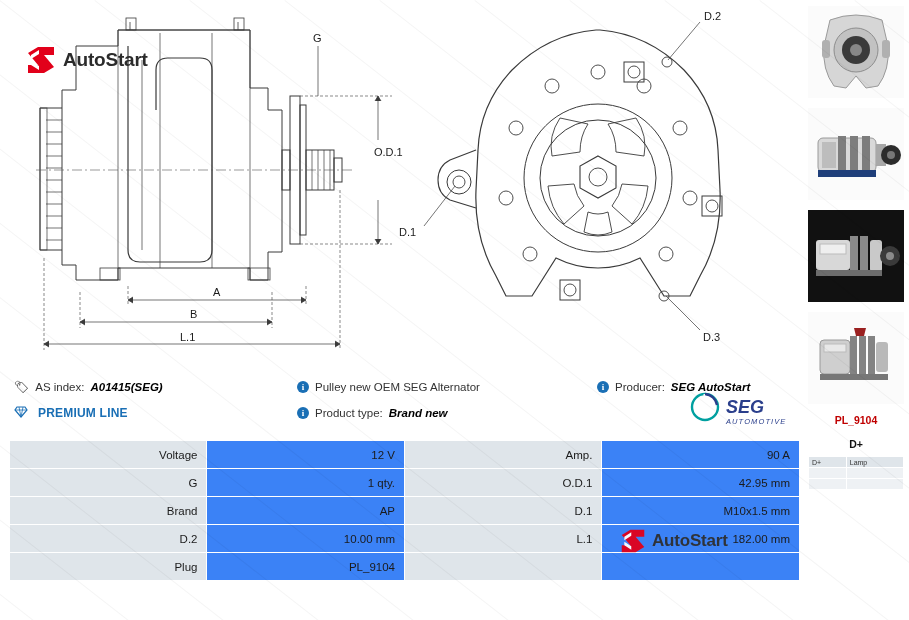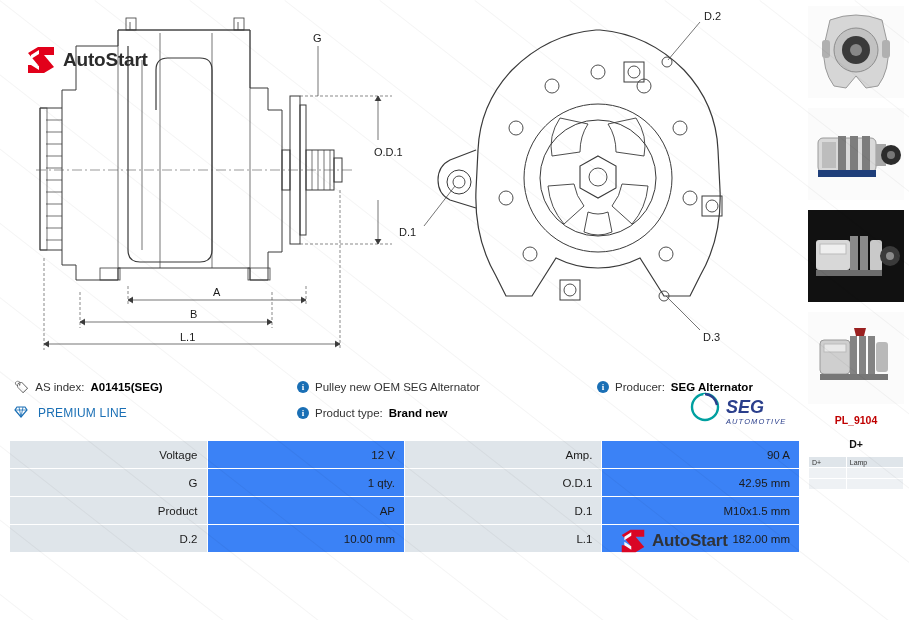--- a/index.html
+++ b/index.html
@@ -72,37 +72,37 @@
   .info-cell {
     display: flex;
     align-items: center;
     gap: 6px;
     white-space: nowrap;
   }
   .c1 { width: 283px; }
   .c2 { width: 300px; }
   .c3 { width: 203px; }
   .lbl { color: #333; }
-  .val { font-weight: bold; color: #000; }
+  .val { font-weight: bold; color: #000; font-style: italic; }
   .tag-icon { color: #111; font-size: 12px; }
   .i-icon {
     display: inline-block;
     width: 12px; height: 12px;
     border-radius: 50%;
     background: #1a6fb5;
     color: #fff;
     font-size: 9px;
     font-weight: bold;
     line-height: 12px;
     text-align: center;
     font-family: "Liberation Serif", serif;
   }
   .premium {
     color: #1a6fb5;
-    font-weight: normal;
+    font-weight: bold;
     font-size: 12px;
     letter-spacing: 0.2px;
   }
   .premium-ico { margin-right: 4px; }
 
   
   .seg-logo {
     position: absolute;
     left: 688px; top: 392px;
     width: 108px; height: 38px;
@@ -327,21 +327,21 @@
         <span class="lbl">AS index:</span>
         <span class="val">A01415(SEG)</span>
       </div>
       <div class="info-cell c2">
         <span class="i-icon">i</span>
         <span class="lbl">Pulley new OEM SEG Alternator</span>
       </div>
       <div class="info-cell c3">
         <span class="i-icon">i</span>
         <span class="lbl">Producer:</span>
-        <span class="val">SEG Alternator</span>
+        <span class="val">SEG AutoStart</span>
       </div>
     </div>
     <div class="info-row">
       <div class="info-cell c1">
         <span class="premium-ico">
           <svg width="14" height="12" viewBox="0 0 14 12">
             <path d="M3,1 L11,1 L13,4 L7,11 L1,4 Z" fill="none" stroke="#1a6fb5" stroke-width="1.2"></path>
             <path d="M1,4 L13,4 M5,1 L7,11 M9,1 L7,11" stroke="#1a6fb5" stroke-width="0.8"></path>
           </svg>
         </span>
@@ -374,30 +374,36 @@
         <td class="k">Amp.</td>
         <td class="v">90 A</td>
       </tr>
       <tr>
         <td class="k">G</td>
         <td class="v">1 qty.</td>
         <td class="k">O.D.1</td>
         <td class="v">42.95 mm</td>
       </tr>
       <tr>
-        <td class="k">Product</td>
+        <td class="k">Brand</td>
         <td class="v">AP</td>
         <td class="k">D.1</td>
         <td class="v">M10x1.5 mm</td>
       </tr>
       <tr>
         <td class="k">D.2</td>
         <td class="v">10.00 mm</td>
         <td class="k">L.1</td>
         <td class="v">182.00 mm</td>
+      </tr>
+      <tr>
+        <td class="k">Plug</td>
+        <td class="v">PL_9104</td>
+        <td class="k"></td>
+        <td class="v"></td>
       </tr>
     </tbody>
   </table>
 
   <div class="cell-wm">
     <svg width="26" height="26" viewBox="0 0 30 30">
       <path d="M2,8 L12,2 L28,2 L28,10 L18,10 L28,22 L18,28 L2,28 L2,20 L12,20 Z" fill="#e2001a"></path>
       <path d="M5,10 L13,5 L13,9 L5,14 Z M5,16 L13,21 L13,25 L5,20 Z" fill="#ffffff"></path>
     </svg>
     <span class="logo-text">AutoStart</span>

